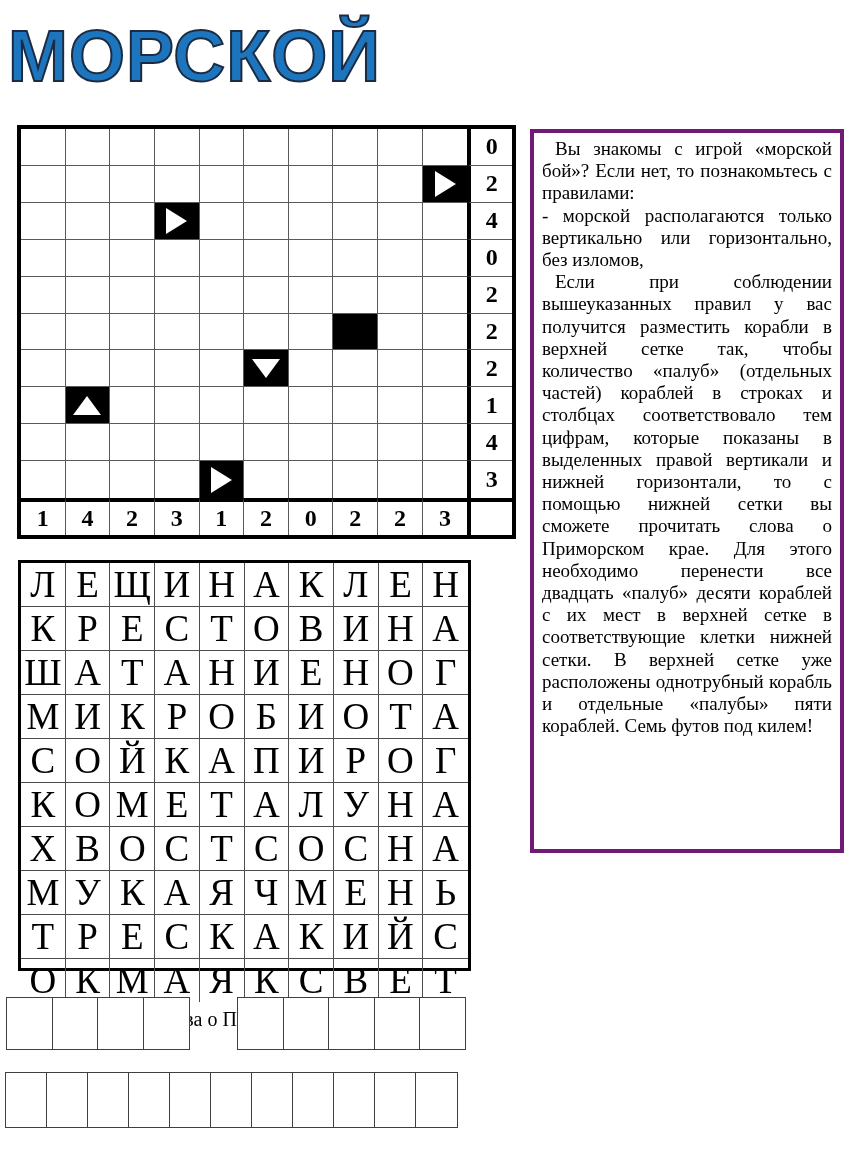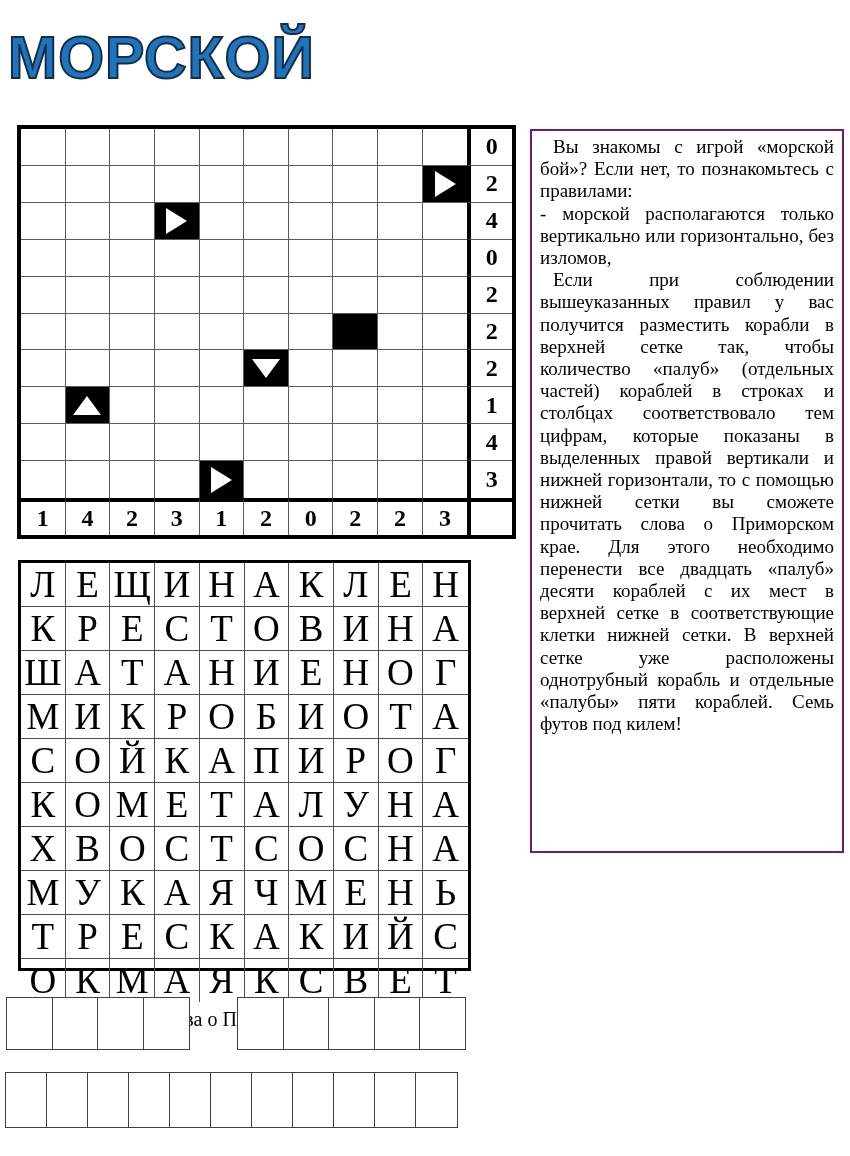--- a/index.html
+++ b/index.html
@@ -1,23 +1,23 @@
 <!DOCTYPE html>
 <html><head>
 <meta charset="utf-8">
 <style>
   html,body { margin:0; padding:0; background:#fff; }
   #page { position:relative; width:850px; height:1156px; background:#fff;
           font-family:"Liberation Serif", serif; color:#000; overflow:hidden; }
 
   
   .title { position:absolute; left:8px; right:8px; top:6px; height:100px;
-           display:flex; justify-content:space-between; align-items:flex-end;
+           display:flex; justify-content:space-between; align-items:center;
            font-family:"Liberation Sans", sans-serif; font-weight:bold;
-           font-size:59px; line-height:96px; letter-spacing:1px; }
+           font-size:72px; line-height:96px; letter-spacing:1px; }
 
   
   .bs-grid { position:absolute; left:17px; top:125px; width:499px; height:414px;
              display:grid; grid-template-columns:repeat(11,1fr);
              grid-template-rows:repeat(11,1fr);
              border:4px solid #000; box-sizing:border-box; background:#fff; }
   .bs-cell { border-right:1px solid #5a5a5a; border-bottom:1px solid #5a5a5a;
              display:flex; align-items:center; justify-content:center; }
   .bs-cell.no-r { border-right:none; }
   .bs-cell.no-b { border-bottom:none; }
@@ -36,21 +36,21 @@
                  grid-template-rows:repeat(10,1fr);
                  border:3px solid #000; box-sizing:border-box; background:#fff; }
   .lg-cell { border-right:1px solid #4d4d4d; border-bottom:1px solid #4d4d4d;
              display:flex; align-items:center; justify-content:center;
              font-size:37px; }
   .lg-cell.lc { border-right:none; }
   .lg-cell.lr { border-bottom:none; }
 
   
   .instructions { position:absolute; left:530px; top:129px; width:314px; height:724px;
-                  border:2px solid #701a75; box-sizing:border-box; padding:5px 8px;
+                  border:4px solid #701a75; box-sizing:border-box; padding:5px 8px;
                   font-size:19px; line-height:22.2px; text-align:justify; overflow:hidden; }
   .instructions p { margin:0; }
   .instructions p.indent { text-indent:13px; }
 
   
   .answer-label { position:absolute; left:89px; top:972px; font-size:20px; white-space:nowrap;margin-top:36px; }
   .ans-group { position:absolute; display:flex; }
   .g0 { left:6px;  top:997px;  }
   .g1 { left:237px; top:997px; }
   .g2 { left:5px;  top:1072px; }

